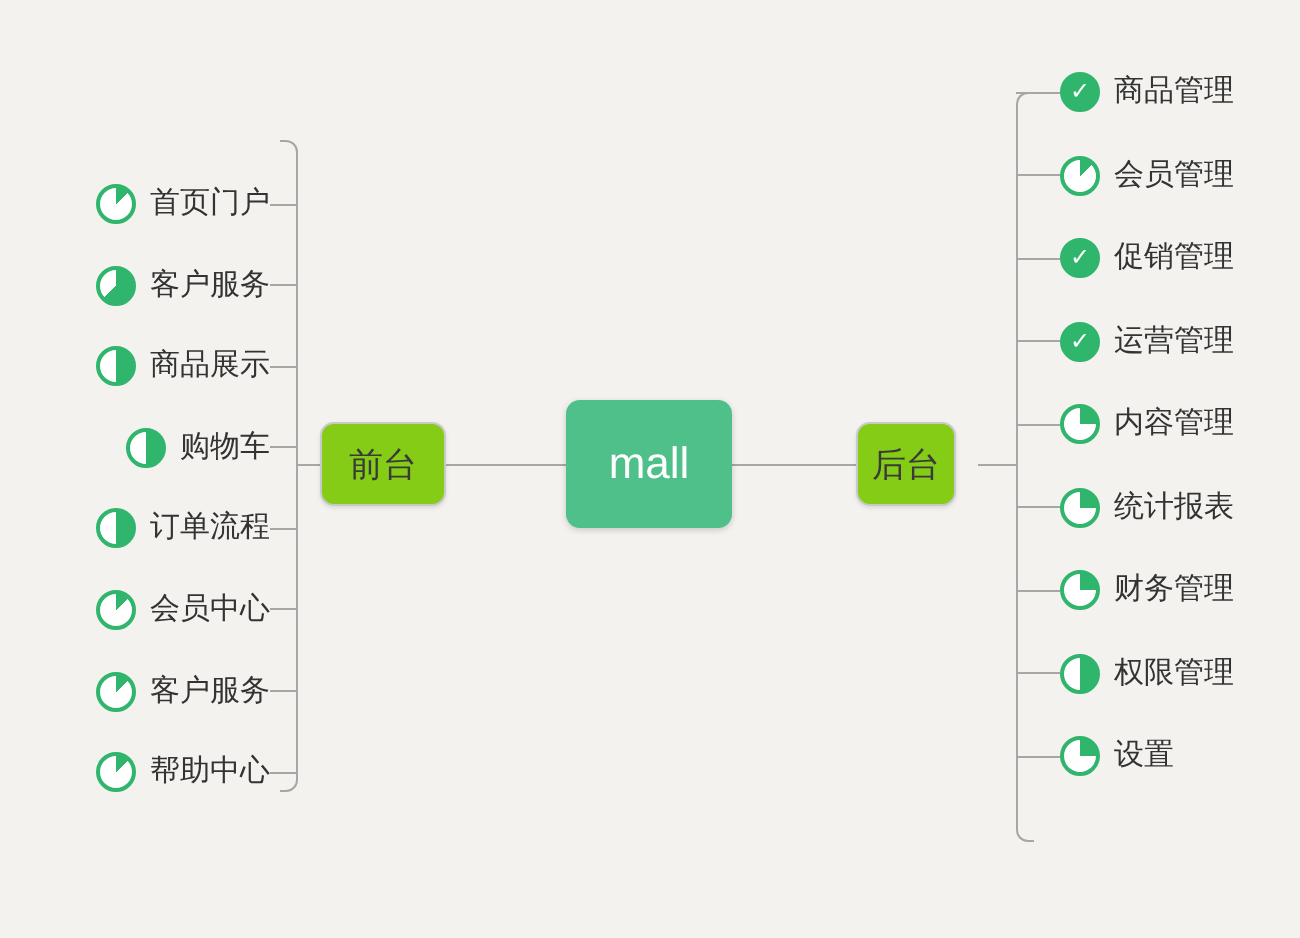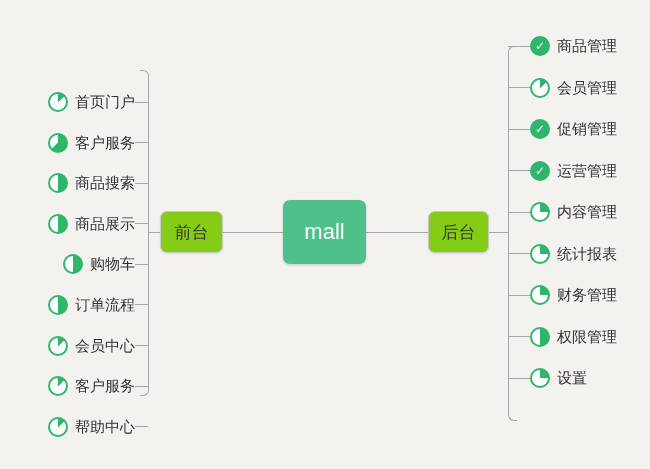--- a/index.html
+++ b/index.html
@@ -70,21 +70,21 @@
     border-radius:7px; color:#fff; font-size:22px;
     box-shadow:0 1px 3px rgba(0,0,0,.18);
     align-items:center;
   }
   .node-branch {
     background:#84cc16; border:1px solid var(--node-border,#c9c9c9);
     border-radius:7px; color:var(--node-text,#3a3a3a); font-size:17px;
     box-shadow:0 1px 2px rgba(0,0,0,.10);
   }
   .node-front { left:160px; top:211px; width:63px; height:42px; }
-  .node-back  { left:428px; top:211px; width:61px; height:42px; }
+  .node-back  { left:428px; top:211px; width:50px; height:42px; }
 </style>
 </head>
 <body>
 
 <div id="canvas">
 
   <div class="bracket bracket-left"></div>
   <div class="bracket bracket-right"></div>
   <div class="hline l-front-bracket"></div>
   <div class="hline l-root-front"></div>
@@ -103,25 +103,20 @@
 
   <div class="col col-left">
     <div class="row">
       <span class="task" style="--deg: 45deg;"></span>
       <span class="label">首页门户</span>
       <span class="stub"></span>
     </div>
     <div class="row">
       <span class="task" style="--deg: 225deg;"></span>
       <span class="label">客户服务</span>
-      <span class="stub"></span>
-    </div>
-    <div class="row">
-      <span class="task" style="--deg: 180deg;"></span>
-      <span class="label">商品搜索</span>
       <span class="stub"></span>
     </div>
     <div class="row">
       <span class="task" style="--deg: 180deg;"></span>
       <span class="label">商品展示</span>
       <span class="stub"></span>
     </div>
     <div class="row">
       <span class="task" style="--deg: 180deg;"></span>
       <span class="label">购物车</span>

